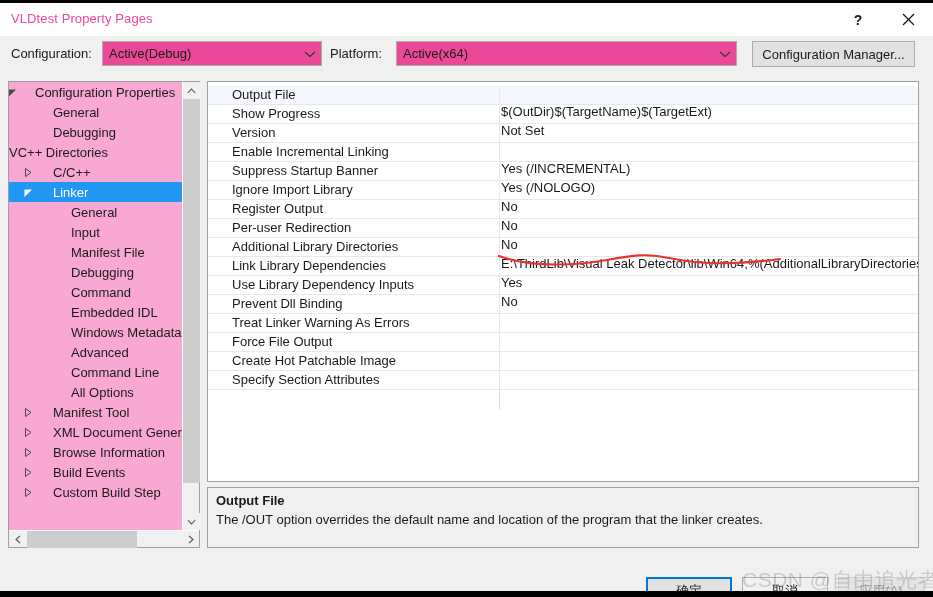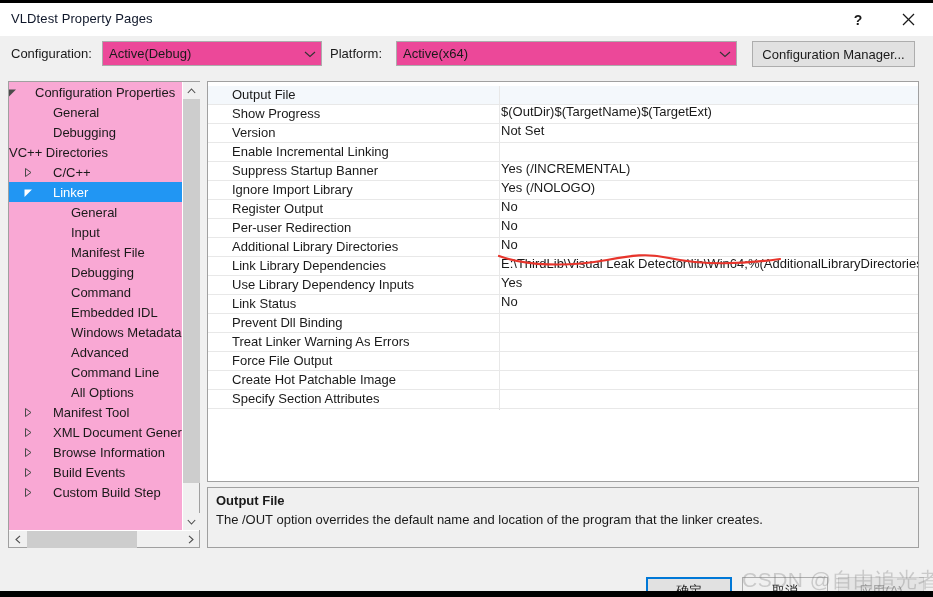--- a/index.html
+++ b/index.html
@@ -18,21 +18,21 @@
     overflow: hidden;
   }
   
   #titlebar {
     position: absolute; left: 0; top: 0;
     width: 933px; height: 33px;
     background: #ffffff;
   }
   #title-text {
     position: absolute; left: 11px; top: 8px;
-    font-size: 13px; color: #0f172a;
+    font-size: 13px; color: #ec4899;
     letter-spacing: 0.1px;
   }
   .title-btn {
     position: absolute; top: 0;
     width: 46px; height: 33px;
     display: flex; align-items: center; justify-content: center;
     color: #1a1a1a;
   }
   #help-btn { right: 52px; font-size: 14px; font-weight: bold; }
   #close-btn { right: 2px; }
@@ -494,25 +494,20 @@
           <div class="prop-name">Link Library Dependencies</div>
           <div class="prop-value">Yes</div>
         </div>
         <div class="prop-row">
           <div class="prop-divider"></div>
           <div class="prop-name">Use Library Dependency Inputs</div>
           <div class="prop-value">No</div>
         </div>
         <div class="prop-row">
           <div class="prop-divider"></div>
-          <div class="prop-name">Link Status</div>
-          <div class="prop-value"></div>
-        </div>
-        <div class="prop-row">
-          <div class="prop-divider"></div>
           <div class="prop-name">Prevent Dll Binding</div>
           <div class="prop-value"></div>
         </div>
         <div class="prop-row">
           <div class="prop-divider"></div>
           <div class="prop-name">Treat Linker Warning As Errors</div>
           <div class="prop-value"></div>
         </div>
         <div class="prop-row">
           <div class="prop-divider"></div>

